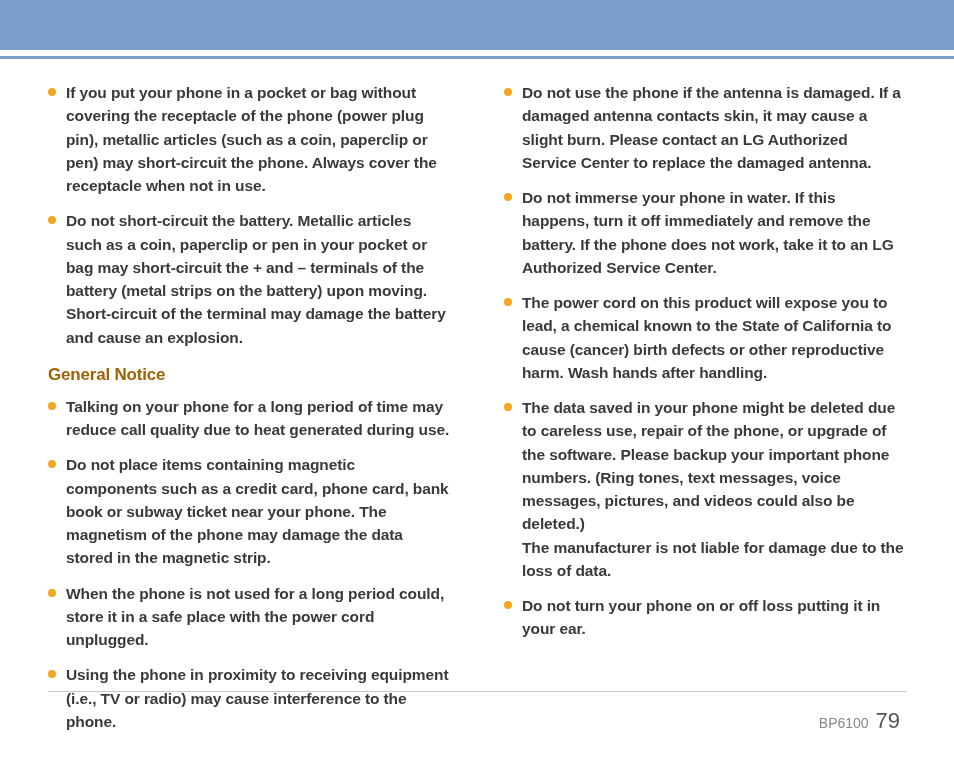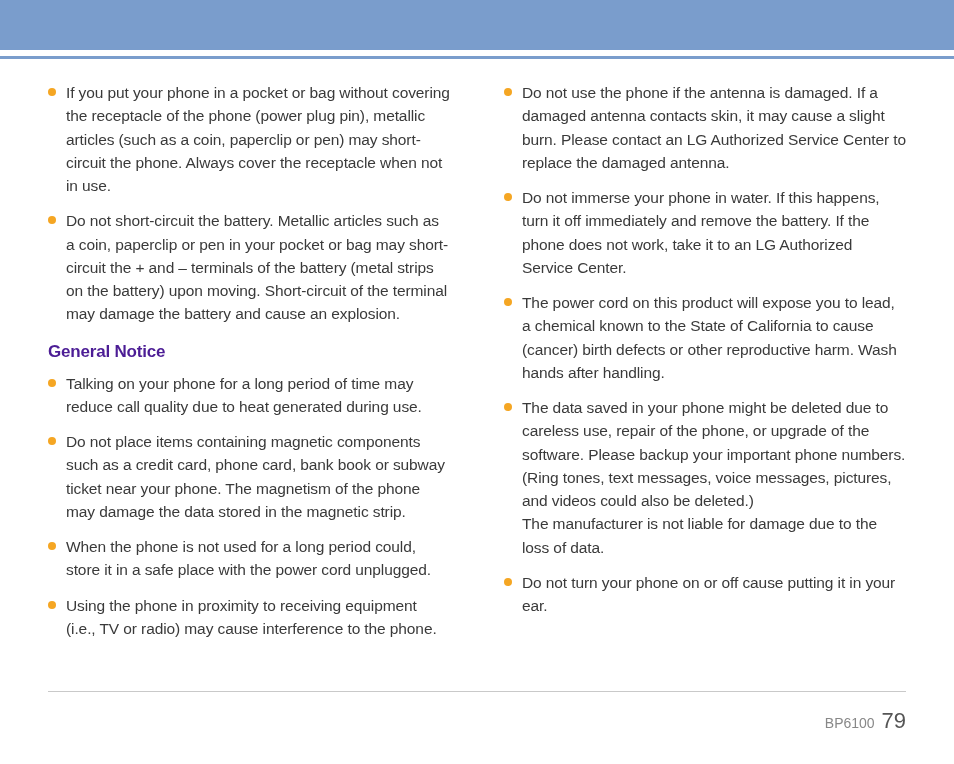--- a/index.html
+++ b/index.html
@@ -1,25 +1,25 @@
 <!DOCTYPE html>
 <html><head>
 <meta charset="utf-8">
 <style>
   * { margin: 0; padding: 0; box-sizing: border-box; }
   html, body { width: 954px; height: 764px; font-family: Arial, Helvetica, sans-serif; background: #fff; }
   .top-band { width: 100%; height: 50px; background: #7a9dcc; }
   .thin-rule { width: 100%; height: 3px; background: #fff; border-top: 1px solid #7a9dcc; border-bottom: 2px solid #7a9dcc; margin-top: 6px; }
   .page-body { display: flex; padding: 22px 48px 0 48px; gap: 54px; }
   .col { flex: 1; }
-  ul { list-style: none; }
+  ul { list-style: none; font-weight: bold; }
   li { position: relative; padding-left: 18px; margin-bottom: 12px; font-size: 15.5px; line-height: 1.5; color: #3a3a3a; font-stretch: condensed; letter-spacing: -0.1px; }
   li::before { content: ""; position: absolute; left: 0; top: 7px; width: 8px; height: 8px; border-radius: 50%; background: #f5a623; }
-  .subhead { font-weight: bold; font-size: 17px; color: #4c1d95; margin: 16px 0 10px 0; letter-spacing: -0.2px; }
-  .footer { position: absolute; bottom: 30px; right: 48px; font-size: 14px; color: #888; }
+  .subhead { font-weight: bold; font-size: 17px; color: #a16207; margin: 16px 0 10px 0; letter-spacing: -0.2px; }
+  .footer { position: absolute; bottom: 30px; right: 54px; font-size: 14px; color: #888; }
   .footer .pnum { font-size: 22px; color: #555; margin-left: 3px; }
   .footer-rule { position: absolute; bottom: 72px; left: 48px; right: 48px; height: 1px; background: #c9c9c9; }
 </style>
 </head>
 <body>
 
 <div class="top-band"></div>
 <div class="thin-rule"></div>
 
 <div class="page-body">
@@ -36,21 +36,21 @@
       <li>Using the phone in proximity to receiving equipment (i.e., TV or radio) may cause interference to the phone.</li>
     </ul>
   </div>
   <div class="col">
     <ul>
       <li>Do not use the phone if the antenna is damaged. If a damaged antenna contacts skin, it may cause a slight burn. Please contact an LG Authorized Service Center to replace the damaged antenna.</li>
       <li>Do not immerse your phone in water. If this happens, turn it off immediately and remove the battery. If the phone does not work, take it to an LG Authorized Service Center.</li>
       <li>The power cord on this product will expose you to lead, a chemical known to the State of California to cause (cancer) birth defects or other reproductive harm. Wash hands after handling.</li>
       <li style="white-space: pre-line;">The data saved in your phone might be deleted due to careless use, repair of the phone, or upgrade of the software. Please backup your important phone numbers. (Ring tones, text messages, voice messages, pictures, and videos could also be deleted.)
 The manufacturer is not liable for damage due to the loss of data.</li>
-      <li>Do not turn your phone on or off cause putting it in your ear.</li>
+      <li>Do not turn your phone on or off loss putting it in your ear.</li>
     </ul>
   </div>
 </div>
 
 <div class="footer-rule"></div>
 <div class="footer">
   <span>BP6100</span>
   <span class="pnum">79</span>
 </div>
 

